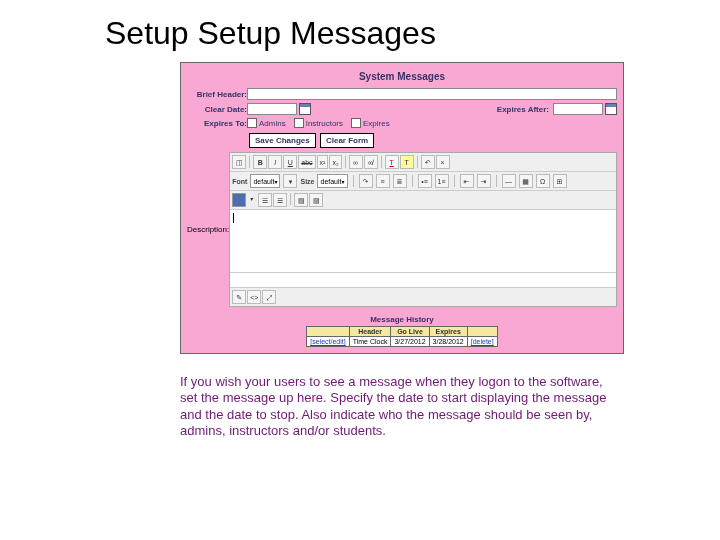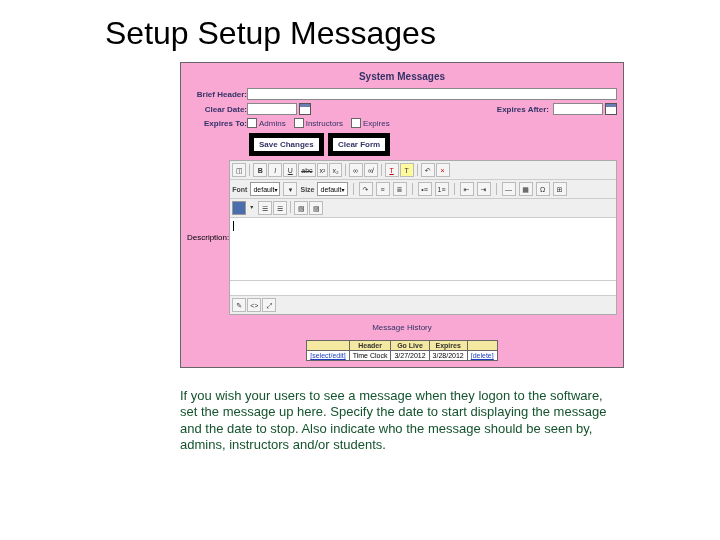--- a/index.html
+++ b/index.html
@@ -85,21 +85,21 @@
     margin-right: 2px;
     vertical-align: middle;
   }
   .cb-label {
     color: #333366;
     font-weight: normal;
     margin-right: 8px;
   }
   .btn {
     background: #fff;
-    border: 5px solid #000000;
+    border: 1px solid #000000;
     color: #333366;
     padding: 2px 5px;
     font-size: 8px;
     font-weight: bold;
     margin-right: 2px;
     cursor: pointer;
   }
   .btn-row { margin: 5px 0 4px 62px; }
   
   .desc-row { display: flex; align-items: center; }
@@ -203,44 +203,44 @@
     display: flex;
     padding: 2px;
     gap: 1px;
     background: #efefef;
     border-top: 1px solid #ccc;
   }
   
   .history-title {
     text-align: center;
     color: #333366;
-    font-weight: normal;
+    font-weight: bold;
     font-size: 8px;
-    margin: 8px 0 8px 0;
+    margin: 8px 0 2px 0;
   }
   .history-table {
     margin: 0 auto;
     border-collapse: collapse;
     font-size: 7px;
   }
   .history-table th, .history-table td {
     border: 1px solid #666;
     padding: 1px 3px;
     text-align: center;
   }
   .history-table th {
     background: #f5e8a0;
     color: #333;
     font-weight: bold;
   }
   .history-table td { background: #fff; color: #000; }
   .history-table .link { color: #2040c0; text-decoration: underline; cursor: pointer; }
   .explain {
     font-size: 13px;
-    color: #14532d;
+    color: #701a75;
     width: 440px;
     margin: 20px 0 0 180px;
     line-height: 1.25;
   }
 </style>
 </head>
 <body>
 
 <h1 class="slide-title">Setup Setup Messages</h1>
 

